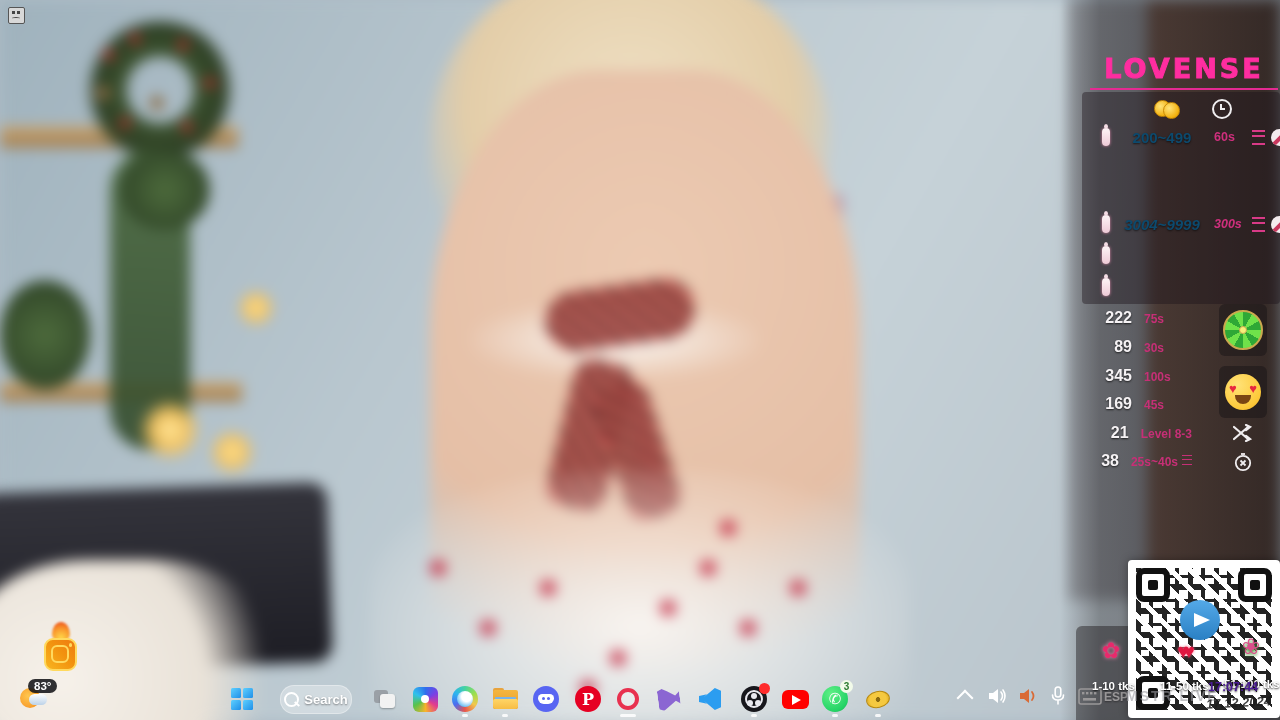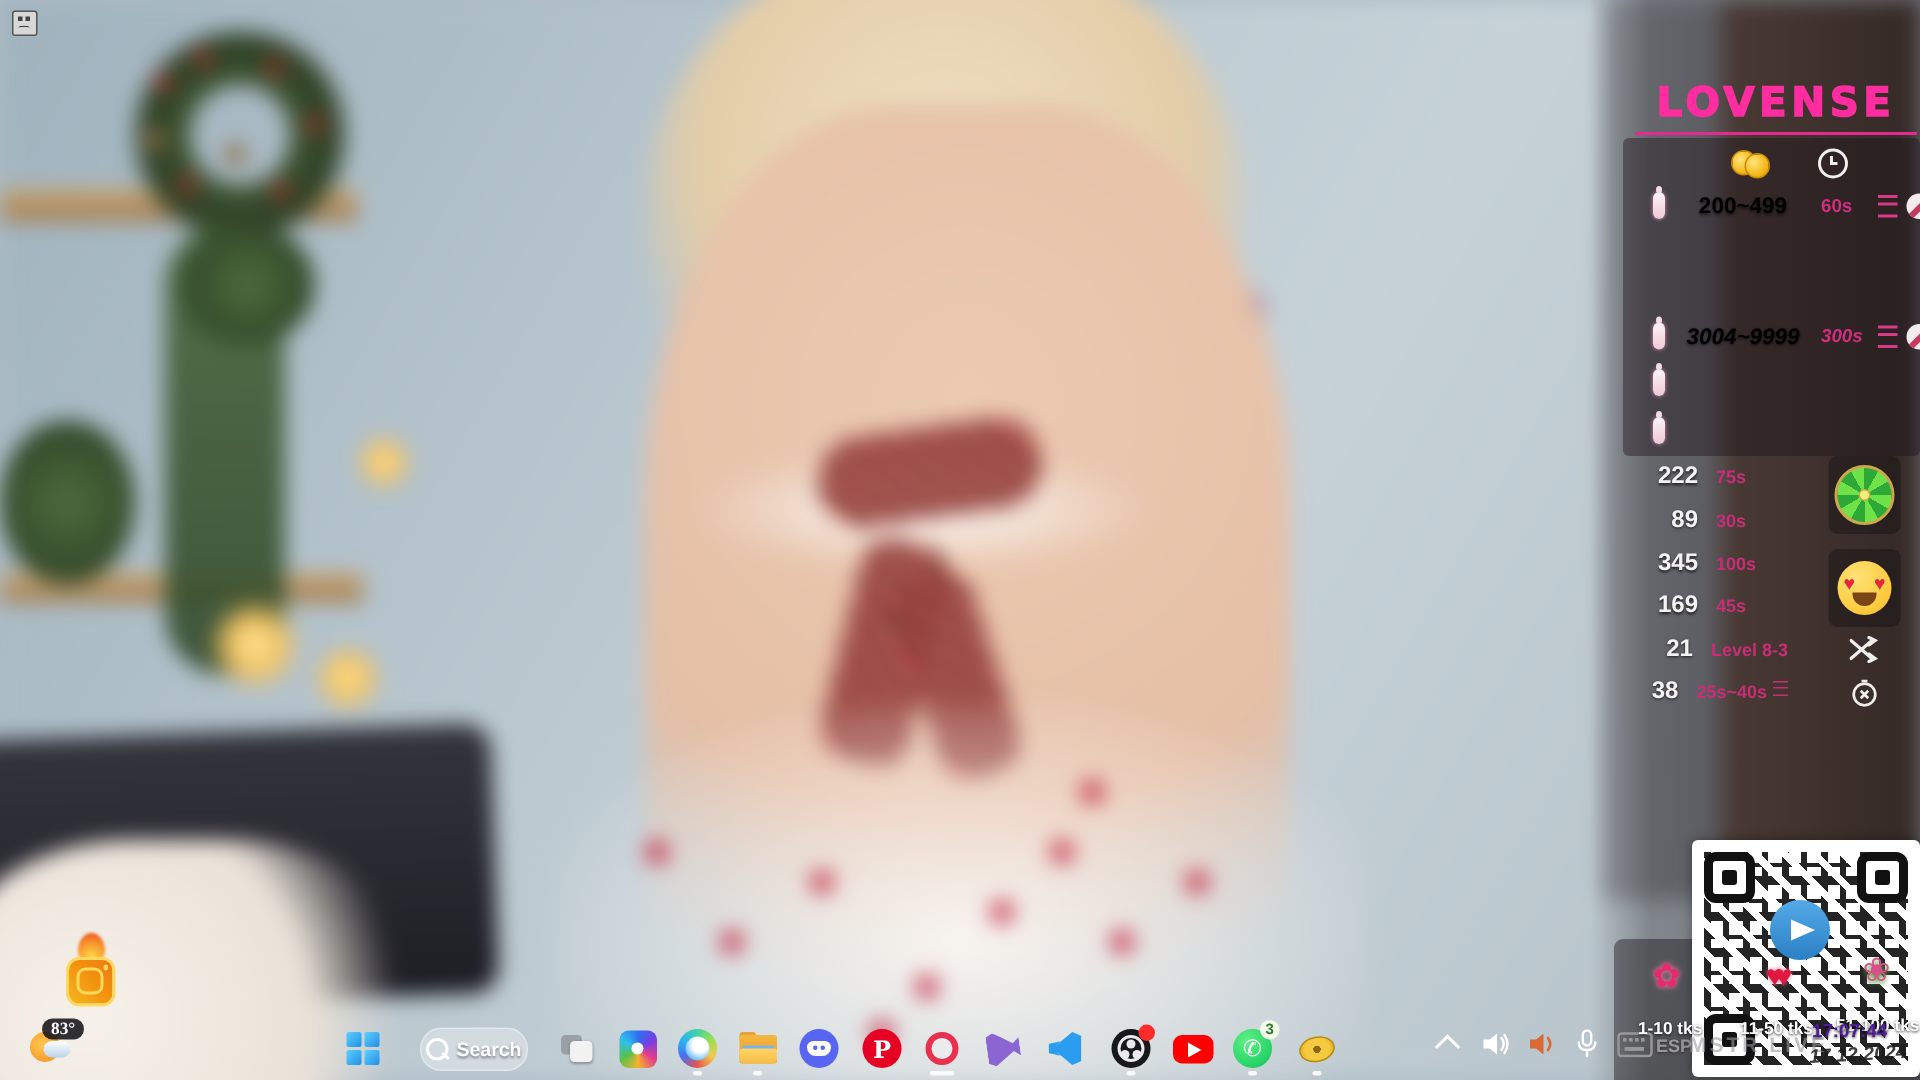--- a/index.html
+++ b/index.html
@@ -46,21 +46,21 @@
   .lv-head{position:absolute;left:1082px;top:98px;width:198px;height:24px;}
   .coins{position:absolute;left:72px;top:2px;width:26px;height:18px;}
   .coins i{position:absolute;width:15px;height:15px;border-radius:50%;background:radial-gradient(circle at 35% 35%,#ffe47a,#f2b10e 70%,#c98a06);border:1px solid #c98a06;}
   .coins i:nth-child(2){left:9px;top:2px;}
   .clock-ic{position:absolute;left:130px;top:1px;width:16px;height:16px;border:2px solid #f0eef0;border-radius:50%;}
   .clock-ic:before{content:"";position:absolute;left:6px;top:3px;width:2px;height:6px;background:#f0eef0;}
   .clock-ic:after{content:"";position:absolute;left:6px;top:7px;width:5px;height:2px;background:#f0eef0;}
   .lv-row{position:absolute;left:1090px;width:190px;height:26px;display:flex;align-items:center;}
   .toy{width:8px;height:18px;border-radius:5px;background:linear-gradient(#fdf4f6,#eec9d6);box-shadow:0 0 3px rgba(255,150,190,.8);margin-left:12px;flex:none;}
   .toy:before{content:"";display:block;width:4px;height:5px;margin:-4px auto 0;border-radius:50%;background:#f4dce4;}
-  .lv-range{flex:1;text-align:center;color:#000000;font-size:15px;font-weight:bold;text-shadow:0 1px 2px rgba(0,0,0,.6);}
+  .lv-range{flex:1;text-align:center;color:#0c4a6e;font-size:15px;font-weight:bold;text-shadow:0 1px 2px rgba(0,0,0,.6);}
   .lv-dur{width:38px;color:#cf2f7d;font-size:12.5px;font-weight:bold;text-align:left;}
   .ham{width:13px;height:11px;border-top:2px solid #d83a87;border-bottom:2px solid #d83a87;position:relative;flex:none;margin-right:6px;}
   .ham:before{content:"";position:absolute;left:0;top:3.5px;width:100%;height:2px;background:#d83a87;}
   .nosign{width:17px;height:17px;border-radius:50%;background:#f3ebee;position:relative;flex:none;margin-right:-8px;overflow:hidden;}
   .nosign:before{content:"";position:absolute;left:-2px;top:7px;width:22px;height:3.5px;background:#c8385e;transform:rotate(-45deg);}
   .qt-row{position:absolute;left:1082px;width:110px;height:26px;display:flex;align-items:baseline;}
   .qt-amt{width:50px;text-align:right;color:#f5f2f4;font-size:16px;font-weight:bold;text-shadow:0 1px 2px rgba(0,0,0,.7);}
   .qt-lbl{margin-left:12px;color:#c62f76;font-size:12px;font-weight:bold;white-space:nowrap;}
   .ham-sm{display:inline-block;width:10px;height:8px;border-top:1.5px solid #c62f76;border-bottom:1.5px solid #c62f76;position:relative;top:-1px;margin-left:4px;}
   .ham-sm:before{content:"";position:absolute;left:0;top:2.5px;width:100%;height:1.5px;background:#c62f76;}
@@ -76,21 +76,21 @@
   .insta{position:absolute;left:44px;top:638px;width:33px;height:33px;border-radius:9px;
     background:linear-gradient(45deg,#f8b520,#f2920e 55%,#ee7b12);border:2.5px solid #ffd95e;box-sizing:border-box;}
   .insta:before{content:"";position:absolute;left:5px;top:5px;width:14px;height:14px;border:2.5px solid #ffd95e;border-radius:6px;}
   .insta:after{content:"";position:absolute;right:3px;top:3px;width:3.5px;height:3.5px;border-radius:50%;background:#ffd95e;}
   .flame{position:absolute;left:52px;top:622px;width:18px;height:20px;border-radius:50% 50% 50% 50%/60% 60% 40% 40%;
     background:radial-gradient(circle at 50% 80%,#ffd84a 0%,#f8922a 55%,#ef5c22 85%);filter:blur(1px);}
   .username{position:absolute;left:86px;top:640px;font-family:"DejaVu Serif",serif;font-style:italic;font-weight:bold;
     font-size:37px;color:#ff5f8e;letter-spacing:1px;
     text-shadow:-1px -1px 0 #ffd9e4,1px -1px 0 #ffd9e4,-1px 1px 0 #ffd9e4,1px 1px 0 #ffd9e4,3px 4px 2px #c4284f;}
   
-  .weather{position:absolute;left:16px;top:678px;width:60px;height:36px;cursor:pointer;font-family:Liberation Serif, serif;}
+  .weather{position:absolute;left:16px;top:678px;width:60px;height:36px;cursor:pointer;}
   .sun{position:absolute;left:4px;top:10px;width:20px;height:20px;border-radius:50%;background:radial-gradient(circle at 40% 40%,#ffc74f,#f58c1e);}
   .cloudlet{position:absolute;left:13px;top:16px;width:18px;height:11px;border-radius:8px;background:linear-gradient(#ffffff,#bcd2e8);}
   .temp-badge{position:absolute;left:12px;top:1px;padding:1px 6px;background:rgba(20,20,24,.88);border-radius:9px;
     color:#fff;font-size:11.5px;font-weight:bold;}
   
   .tb-ic{position:absolute;top:685px;width:28px;height:28px;display:flex;align-items:center;justify-content:center;cursor:pointer;}
   .ind{position:absolute;top:714px;width:6px;height:3px;border-radius:2px;background:rgba(255,255,255,.85);}
   .ind.wide{width:16px;}
   .win{width:22px;height:22px;display:grid;grid-template-columns:10px 10px;grid-template-rows:10px 10px;gap:2px;}
   .win i{background:linear-gradient(135deg,#5fd0ff,#1f8fe8);border-radius:1.5px;}

